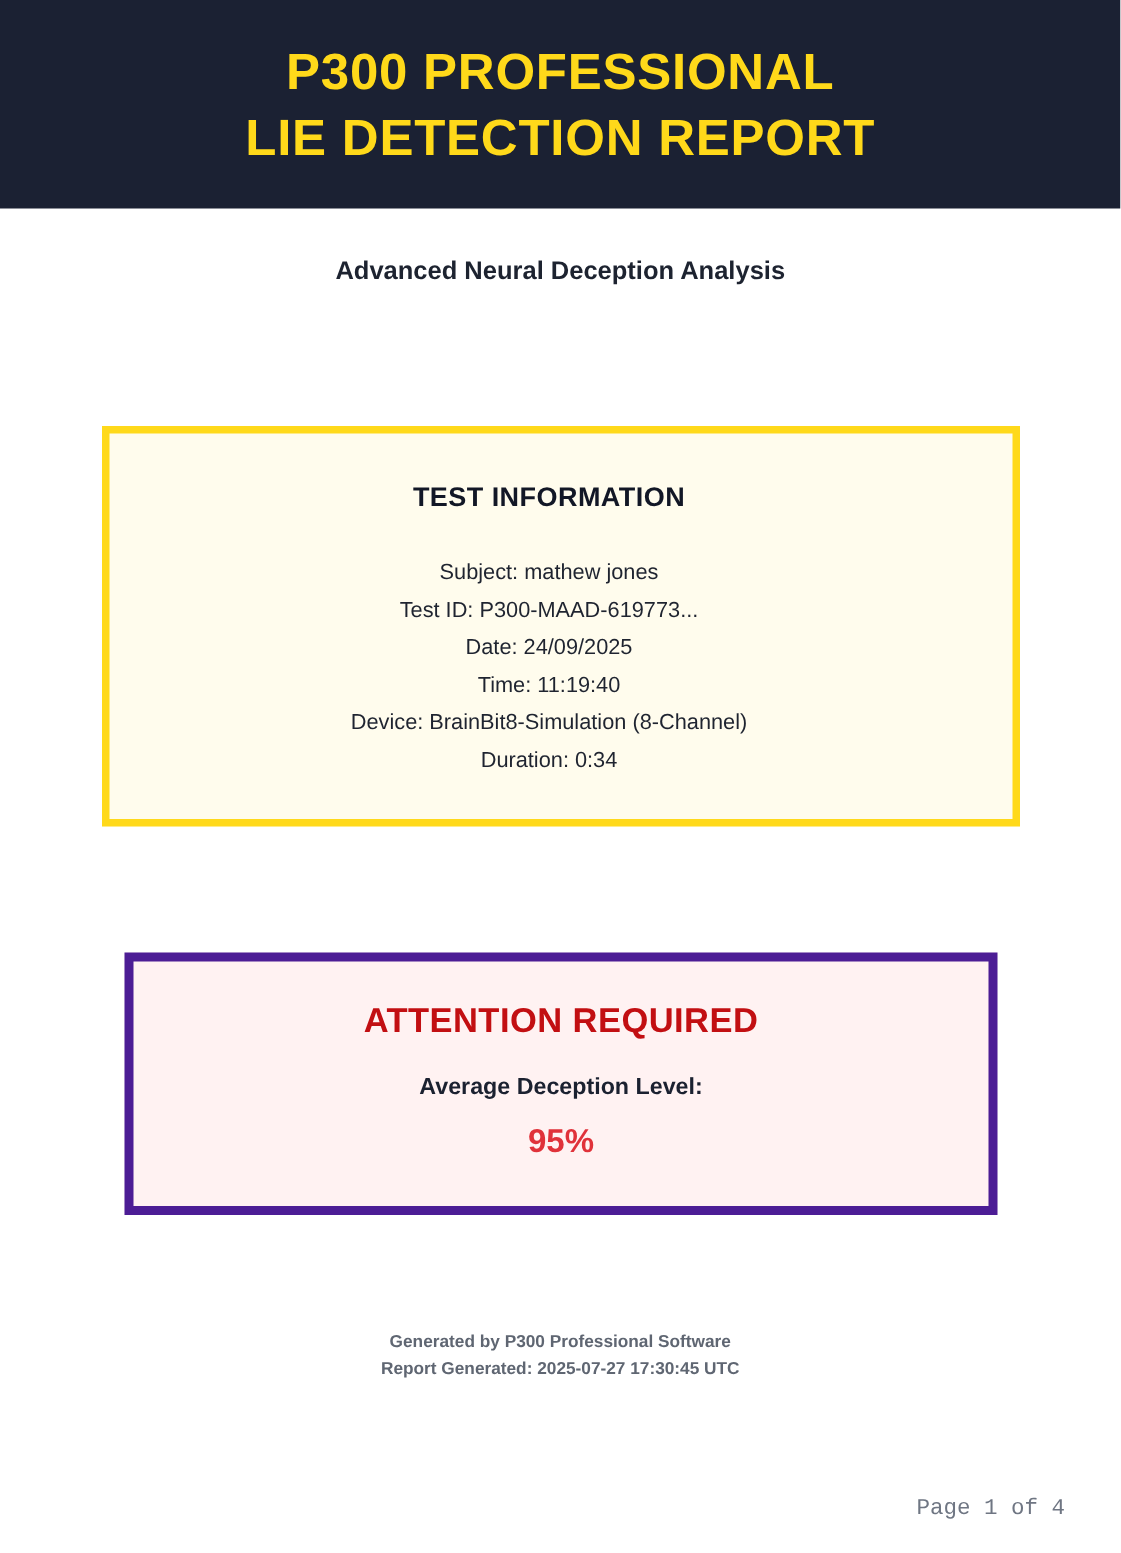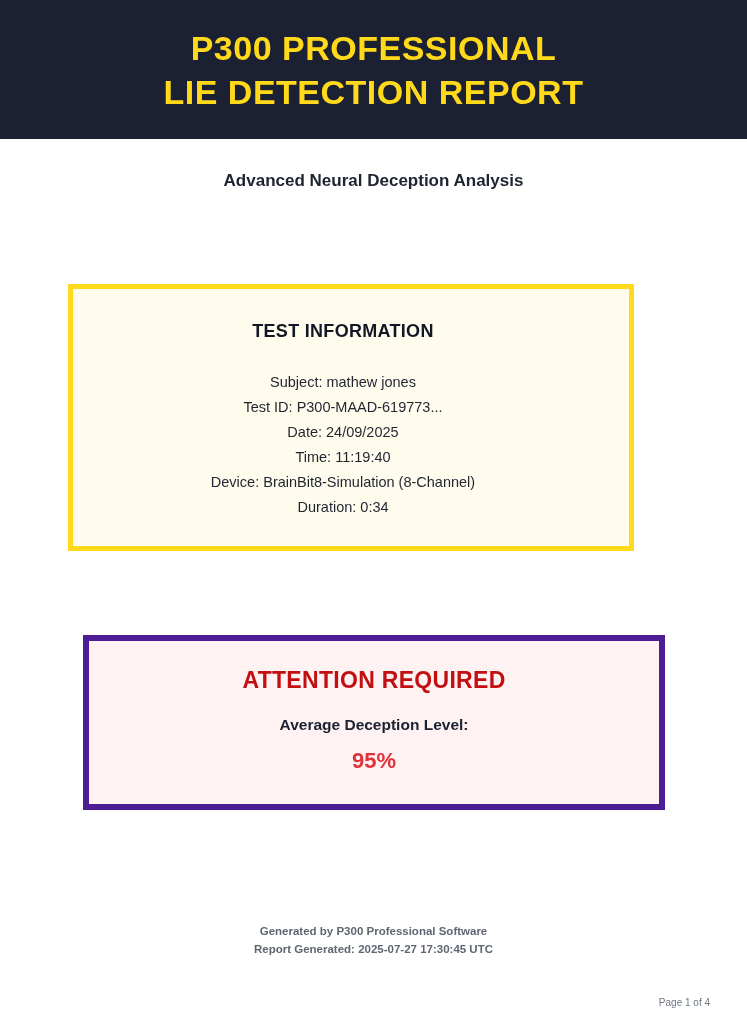--- a/index.html
+++ b/index.html
@@ -43,21 +43,21 @@
     font-weight: bold;
     color: #1d2330;
     margin-top: 32px;
   }
 
   
   .info-card {
     position: absolute;
     left: 68px;
     top: 284px;
-    width: 566px;
+    width: 612px;
     box-sizing: border-box;
     border: 5px solid #ffd91a;
     background: #fffced;
     padding: 32px 20px 26px 4px;
   }
   .info-card-title {
     text-align: center;
     font-size: 18px;
     font-weight: bold;
     color: #121726;
@@ -102,36 +102,37 @@
     font-size: 22px;
     font-weight: bold;
     color: #e0323a;
   }
 
   
   .footer {
     position: absolute;
     left: 0;
     right: 0;
-    top: 922px;
+    top: 886px;
     text-align: center;
     color: #6f7683;
     font-size: 11.5px;
     font-weight: bold;
     line-height: 18px;
   }
   .footer .line-strong {
     color: #5f6672;
   }
   .page-number {
     position: absolute;
     right: 37px;
     top: 997px;
-    font-size: 10px;
+    font-size: 15px;
     color: #6f7683;
+    font-family: Liberation Mono, monospace;
   }
 </style>
 </head>
 <body>
 
 <div class="header-band">
   <div class="header-title-line">P300 PROFESSIONAL</div>
   <div class="header-title-line">LIE DETECTION REPORT</div>
 </div>
 

